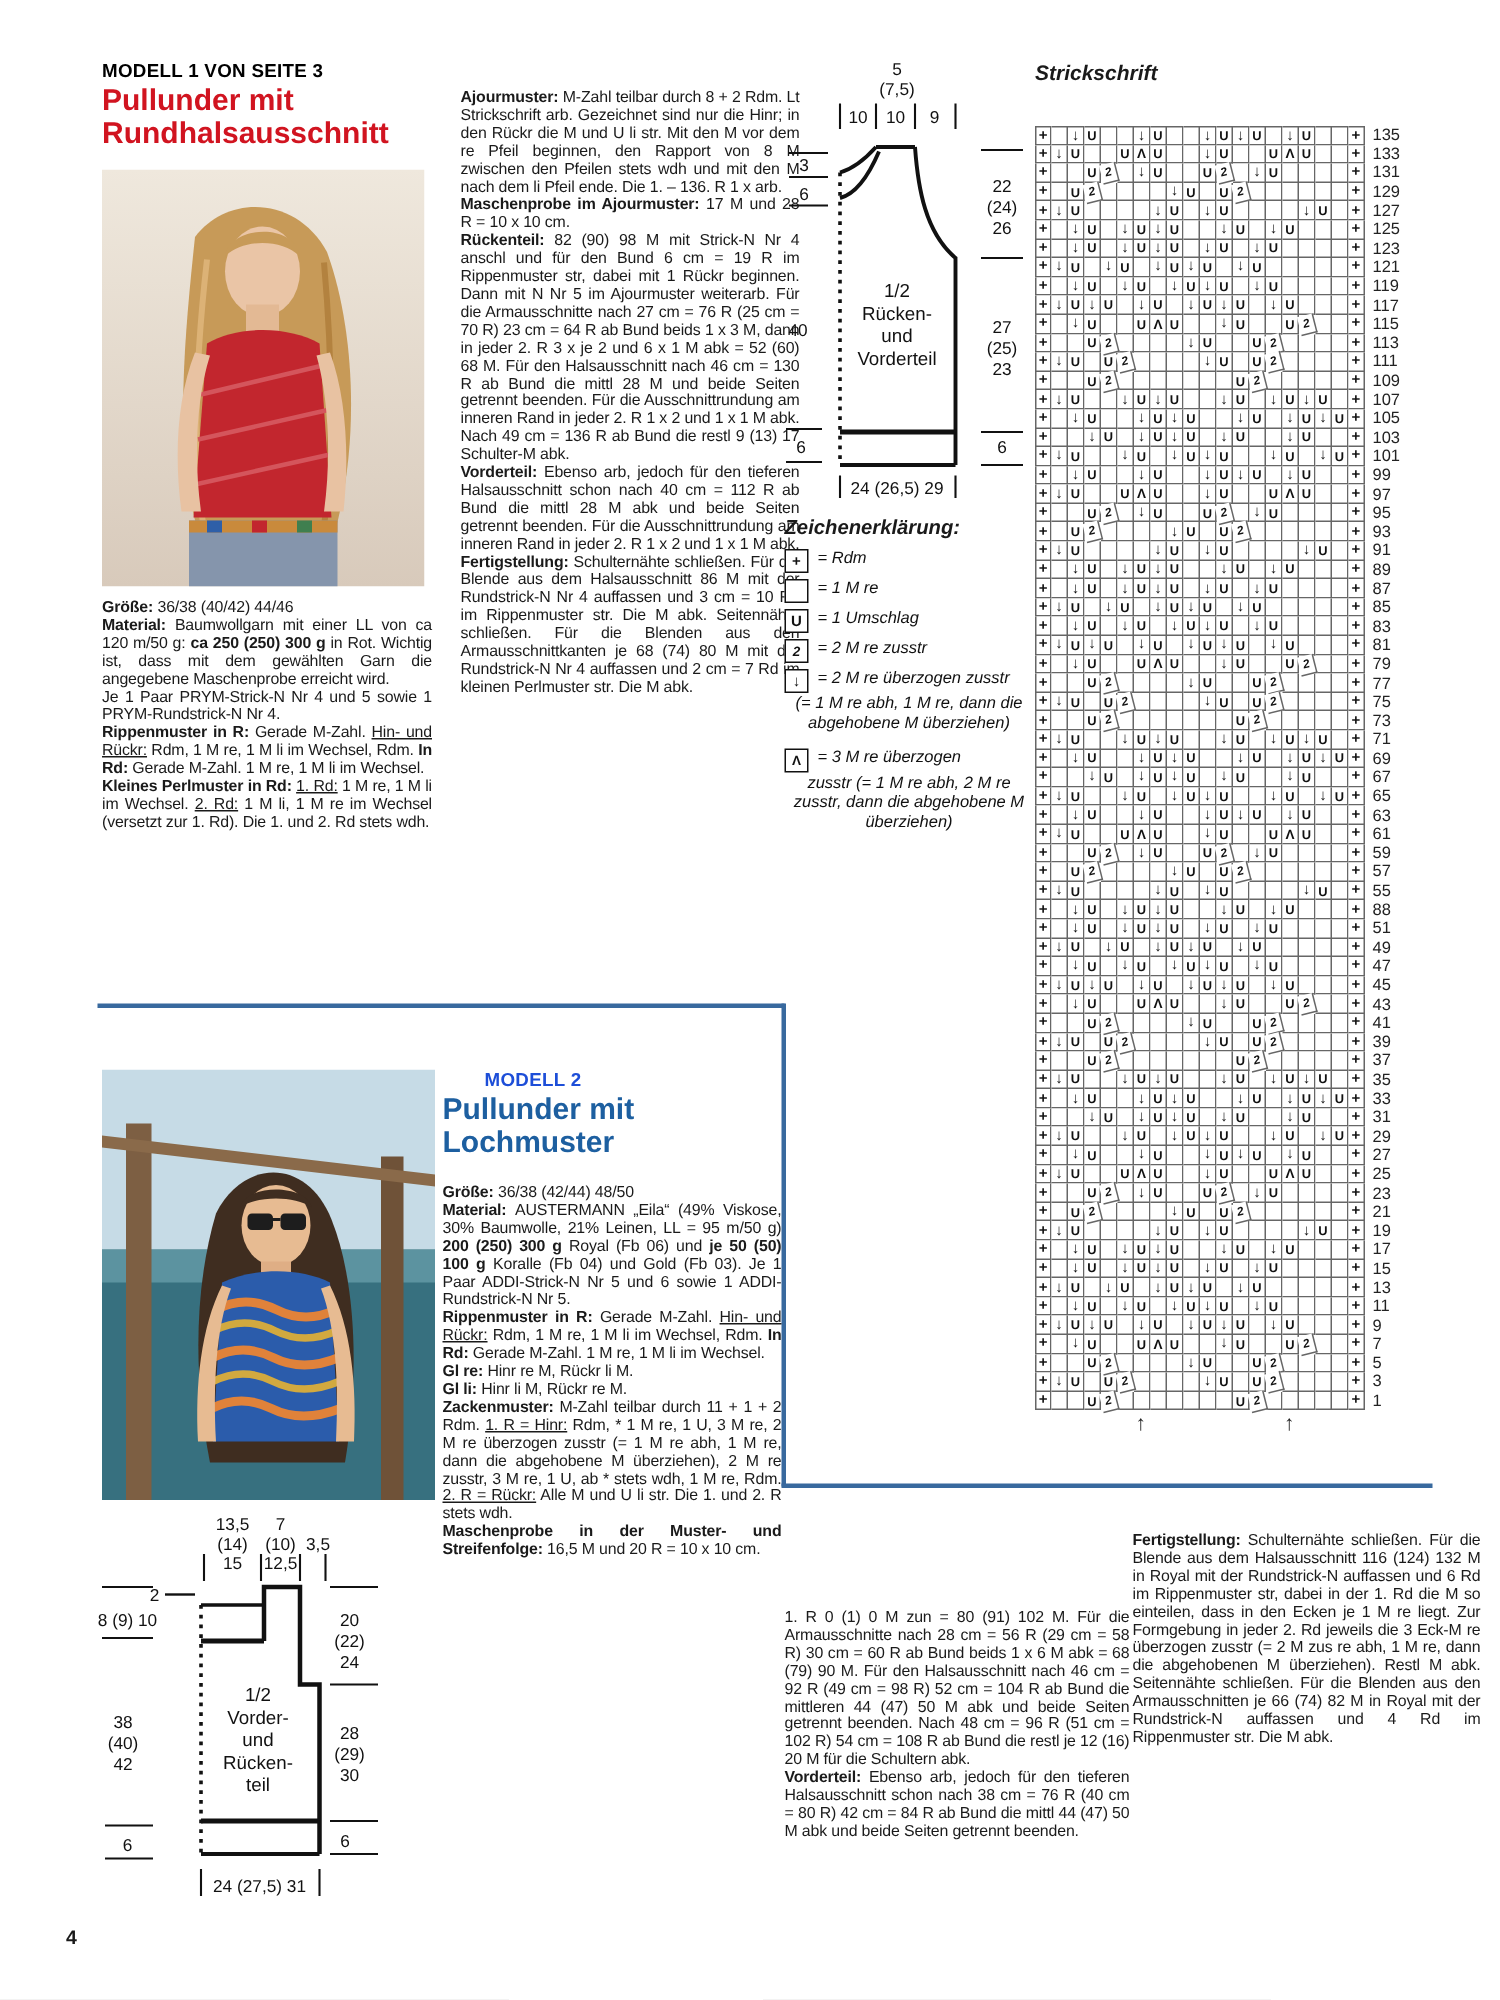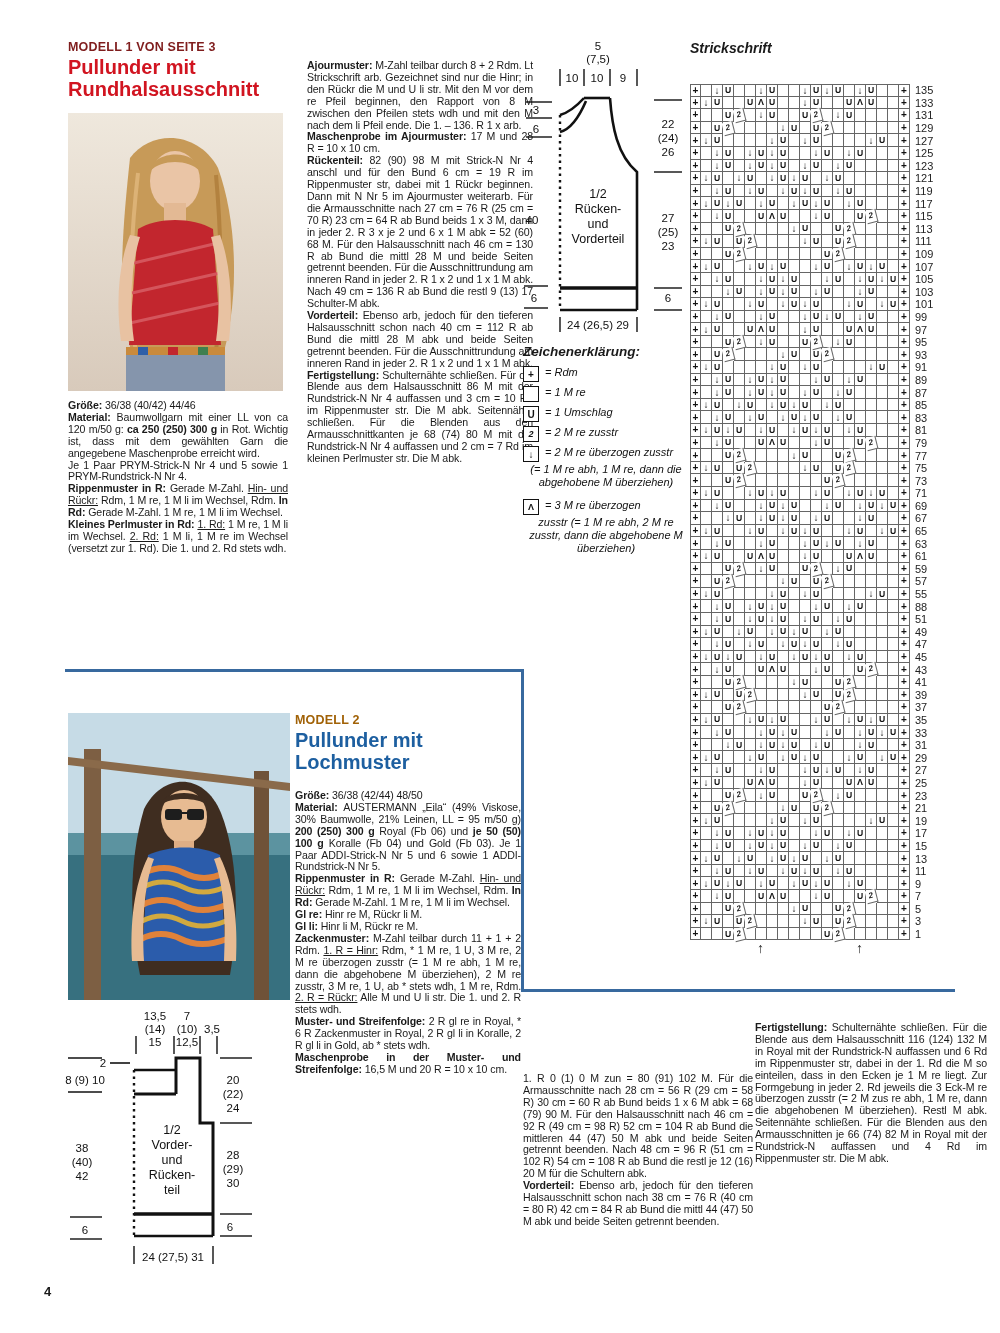--- a/index.html
+++ b/index.html
@@ -1,24 +1,24 @@
 <!DOCTYPE html>
 <html lang="de"><head>
 <meta charset="utf-8">
 <style>
   html,body{margin:0;padding:0;background:#e9e9e9;}
   .page{position:relative;width:1000px;height:1333px;background:#ffffff;
         font-family:"Liberation Sans",sans-serif;color:#1a1a1a;overflow:hidden;}
   .abs{position:absolute;}
   
-  .kicker{font-size:12.5px;font-weight:bold;letter-spacing:.2px;color:#7f1d1d;margin:0 0 2px 0;}
+  .kicker{font-size:12.5px;font-weight:bold;letter-spacing:.2px;color:#000000;margin:0 0 2px 0;}
   .title{font-size:20px;font-weight:bold;line-height:22px;margin:0;}
   .title.red{color:#d11420;}
   .title.blue{color:#1d5fa0;}
-  .kicker.blue{color:#a16207;}
+  .kicker.blue{color:#1d4ed8;margin-left:28px;}
   
   .textcol p.para{margin:0;font-size:10.6px;line-height:11.9px;text-align:justify;
         letter-spacing:-0.1px;hyphens:auto;-webkit-hyphens:auto;}
   .seg-b{font-weight:bold;}
   .seg-u{text-decoration:underline;}
   
   .brule{background:#38699e;}
   
   #chart-block{position:absolute;left:690px;top:40px;}
   #chart-title{font-size:14px;font-weight:bold;font-style:italic;margin:0;}
@@ -1679,21 +1679,20 @@
     <p class="title blue">Lochmuster</p>
   </div>
 
   <div class="abs textcol" style="left:295px;top:790px;width:226px;">
       <p class="para"><span class="seg-b">Größe: </span><span class="seg-n">36/38 (42/44) 48/50</span></p>
       <p class="para"><span class="seg-b">Material: </span><span class="seg-n">AUSTERMANN „Eila“ (49% Viskose, 30% Baumwolle, 21% Leinen, LL = 95 m/50 g) </span><span class="seg-b">200 (250) 300 g</span><span class="seg-n"> Royal (Fb 06) und </span><span class="seg-b">je 50 (50) 100 g</span><span class="seg-n"> Koralle (Fb 04) und Gold (Fb 03). Je 1 Paar ADDI-Strick-N Nr 5 und 6 sowie 1 ADDI-Rundstrick-N Nr 5.</span></p>
       <p class="para"><span class="seg-b">Rippenmuster in R: </span><span class="seg-n">Gerade M-Zahl. </span><span class="seg-u">Hin- und Rückr:</span><span class="seg-n"> Rdm, 1 M re, 1 M li im Wechsel, Rdm. </span><span class="seg-b">In Rd: </span><span class="seg-n">Gerade M-Zahl. 1 M re, 1 M li im Wechsel.</span></p>
       <p class="para"><span class="seg-b">Gl re: </span><span class="seg-n">Hinr re M, Rückr li M.</span></p>
       <p class="para"><span class="seg-b">Gl li: </span><span class="seg-n">Hinr li M, Rückr re M.</span></p>
       <p class="para"><span class="seg-b">Zackenmuster: </span><span class="seg-n">M-Zahl teilbar durch 11 + 1 + 2 Rdm. </span><span class="seg-u">1. R = Hinr:</span><span class="seg-n"> Rdm, * 1 M re, 1 U, 3 M re, 2 M re überzogen zusstr (= 1 M re abh, 1 M re, dann die abgehobene M überziehen), 2 M re zusstr, 3 M re, 1 U, ab * stets wdh, 1 M re, Rdm. </span><span class="seg-u">2. R = Rückr:</span><span class="seg-n"> Alle M und U li str. Die 1. und 2. R stets wdh.</span></p>
-      <p class="para"><span class="seg-b">Muster- und Streifenfolge: </span><span class="seg-n">2 R gl re in Royal, * 6 R Zackenmuster in Royal, 2 R gl li in Koralle, 2 R gl li in Gold, ab * stets wdh.</span></p>
       <p class="para"><span class="seg-b">Maschenprobe in der Muster- und Streifenfolge: </span><span class="seg-n">16,5 M und 20 R = 10 x 10 cm.</span></p>
     </div>
 
   <div class="abs" style="left:60px;top:996px;margin-top:10px;">
     <svg class="schematic" width="230" height="292" viewBox="0 0 230 292">
       <text x="95" y="14" text-anchor="middle">13,5</text>
       <text x="95" y="27" text-anchor="middle">(14)</text>
       <text x="95" y="40" text-anchor="middle">15</text>
       <text x="127" y="14" text-anchor="middle">7</text>
       <text x="127" y="27" text-anchor="middle">(10)</text>

